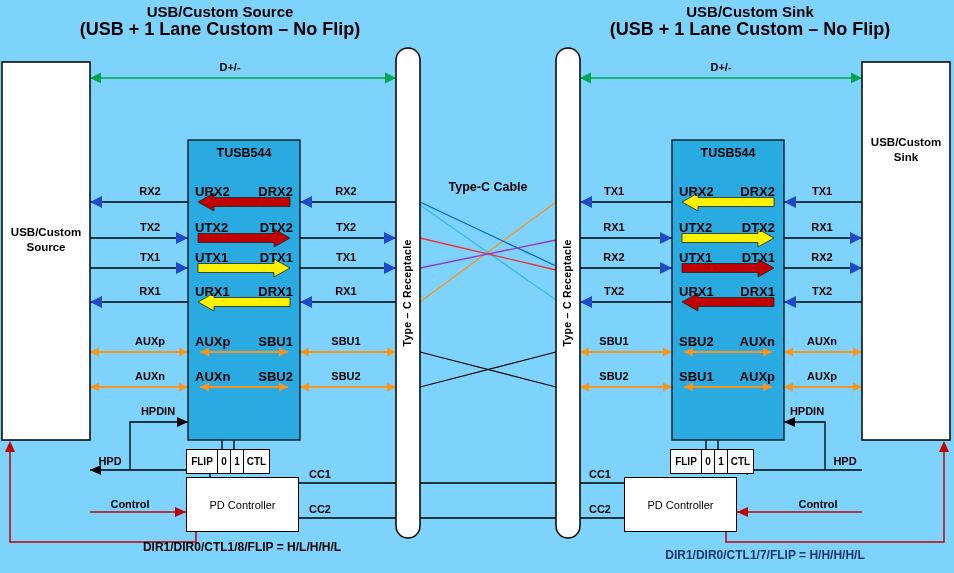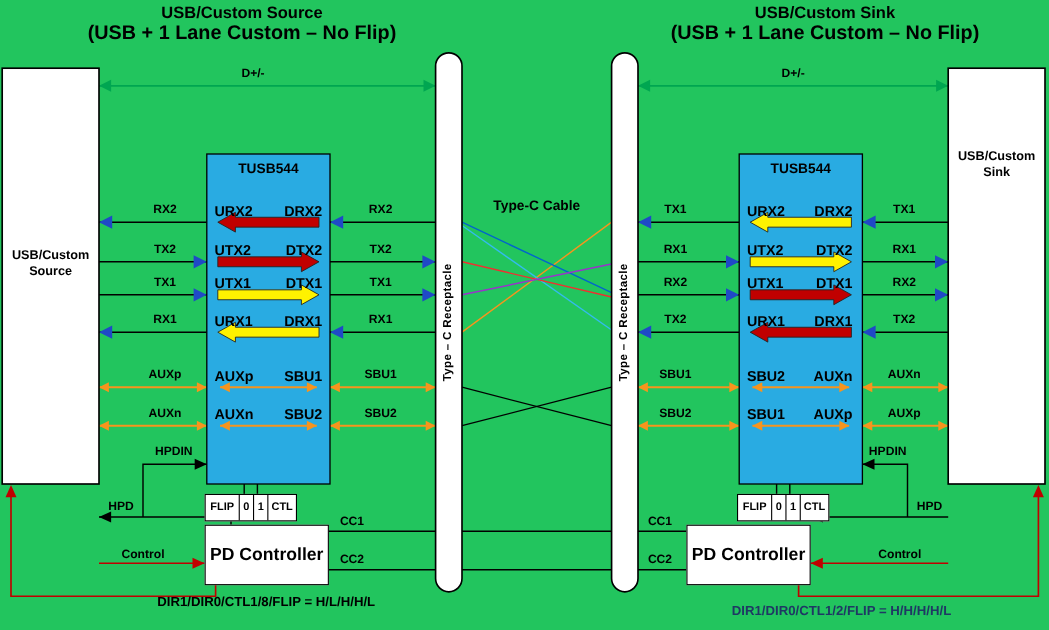--- a/index.html
+++ b/index.html
@@ -1,33 +1,33 @@
 <!DOCTYPE html>
 <html><head>
 <meta charset="utf-8">
 <style>
   html,body{margin:0;padding:0;background:#fff}
-  .canvas{position:relative;width:954px;height:573px;background:#22c55e;overflow:hidden;
+  .canvas{position:relative;width:954px;height:573px;background:#7dd3fc;overflow:hidden;
           font-family:"Liberation Sans",sans-serif;color:#000}
   .canvas svg{position:absolute;left:0;top:0}
   .t{position:absolute;text-align:center;font-weight:bold;white-space:nowrap;line-height:13px}
   .title{font-size:15px;width:320px}
   .subtitle{font-size:18px;width:320px}
   .sig{font-size:11px;width:46px}
   .pin{font-size:13px;width:42px}
   .pinL{text-align:left}
   .pinR{text-align:right}
   .boxlbl{font-size:11.5px;line-height:15px;white-space:normal;width:84px}
   .chipname{font-size:12.5px;width:112px}
   .rot{transform:rotate(-90deg);font-size:10.5px;width:160px;height:14px;letter-spacing:.3px}
   .small{font-size:11px}
   .cfg{font-size:12px;width:300px}
   .cfg.right{color:#1F3864}
   .pdbox{position:absolute;border:1px solid #000;background:#fff;display:flex;align-items:center;
-         justify-content:center;font-weight:bold;font-size:16px}
+         justify-content:center;font-weight:normal;font-size:11px}
   .fliptab{position:absolute;display:flex;border:1px solid #000;background:#fff;height:23px;
            font-weight:bold;font-size:10px}
   .fc{display:flex;align-items:center;justify-content:center;border-left:1px solid #000}
   .fc:first-child{border-left:none}
 </style>
 </head>
 <body>
 
 <div class="canvas">
 
@@ -295,15 +295,15 @@
 <div class="t small" style="left:302px;top:503px;width:36px">CC2</div>
 <div class="t small" style="left:582px;top:468px;width:36px">CC1</div>
 <div class="t small" style="left:582px;top:503px;width:36px">CC2</div>
 
 <div class="t small" style="left:92px;top:455px;width:36px">HPD</div>
 <div class="t small" style="left:100px;top:498px;width:60px">Control</div>
 <div class="t small" style="left:827px;top:455px;width:36px">HPD</div>
 <div class="t small" style="left:788px;top:498px;width:60px">Control</div>
 
 <div class="t cfg" style="left:92px;top:541px">DIR1/DIR0/CTL1/8/FLIP = H/L/H/H/L</div>
-<div class="t cfg right" style="left:615px;top:549px">DIR1/DIR0/CTL1/2/FLIP = H/H/H/H/L</div>
+<div class="t cfg right" style="left:615px;top:549px">DIR1/DIR0/CTL1/7/FLIP = H/H/H/H/L</div>
 
 </div>
 
 </body></html>

